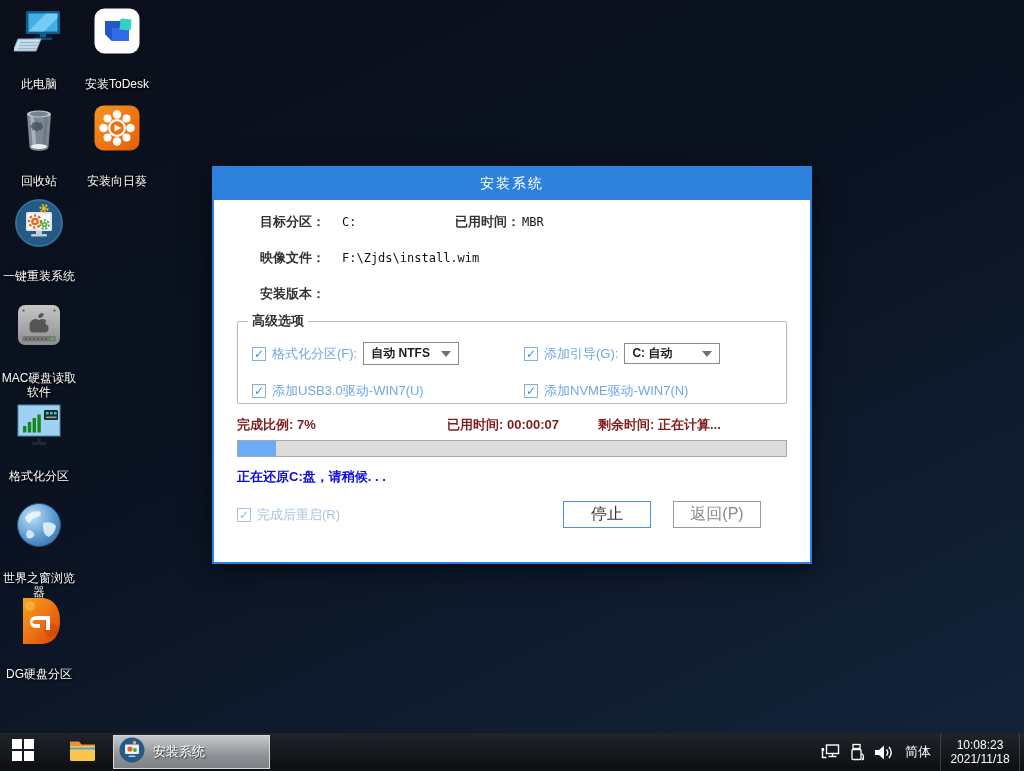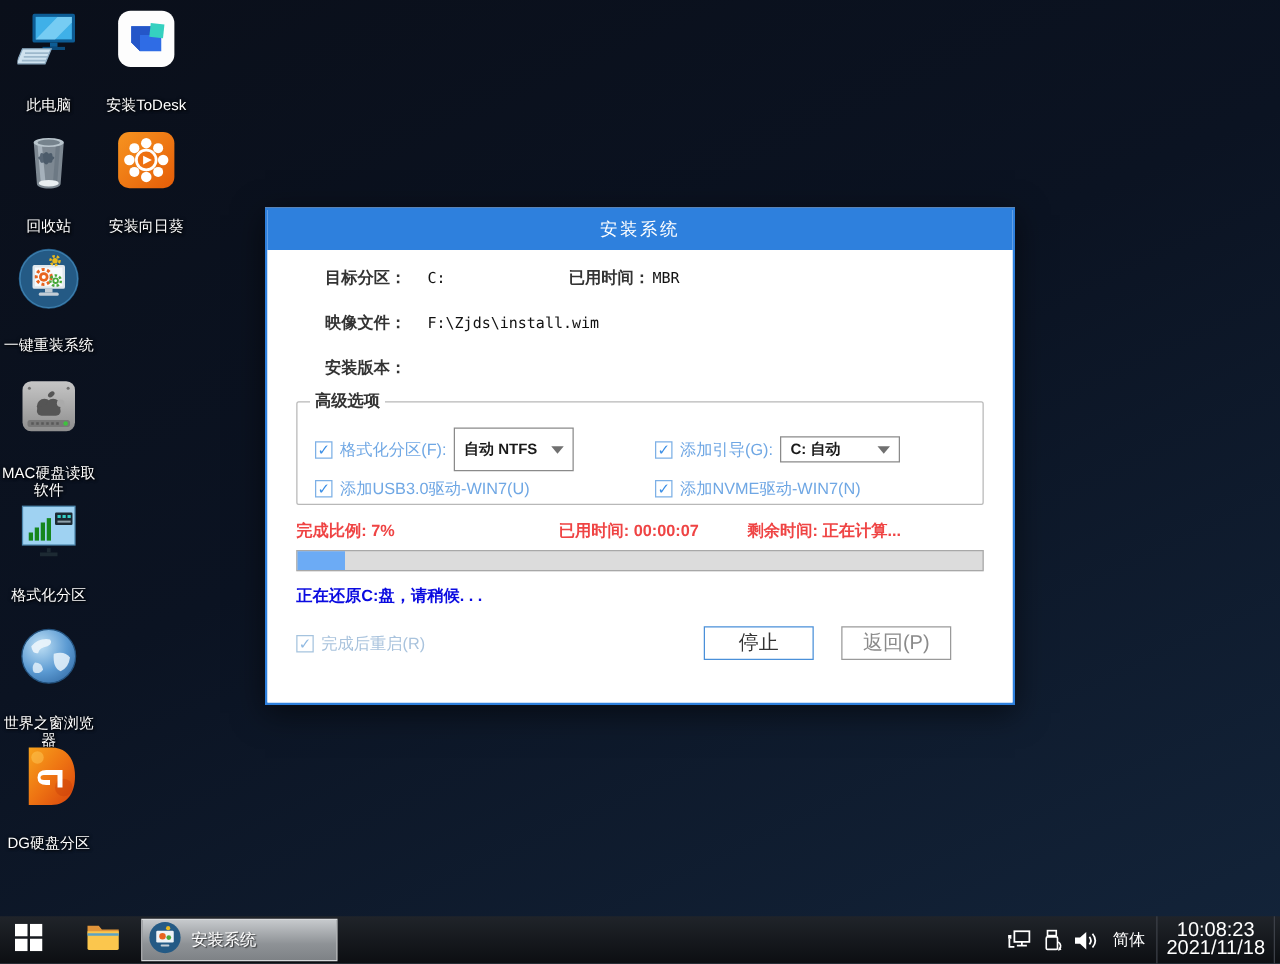--- a/index.html
+++ b/index.html
@@ -37,21 +37,21 @@
       border:1px solid #b8b8b8;border-radius:2px;padding:0;}
   fieldset.adv legend{margin-left:10px;padding:0 4px;font-weight:bold;font-size:13px;color:#333;}
   .adv-row{position:absolute;left:14px;right:10px;display:flex;align-items:center;}
   .adv-col{display:flex;align-items:center;gap:6px;}
   .cb{width:14px;height:14px;border:1px solid #7db0e6;background:#fff;color:var(--check-blue,#3a8ee6);
       font-size:12px;line-height:12px;text-align:center;font-weight:bold;display:inline-block;cursor:pointer;flex:0 0 auto;}
   .cb-label{color:var(--label-blue,#6fa7e4);font-size:13px;white-space:nowrap;}
   .dim .cb{border-color:#a5c3de;color:#8fb9e2;}
   .dim .cb-label{color:#a9c3dd;}
 
-  .prog-label{font-weight:bold;color:#ef4444;font-size:13px;white-space:nowrap;}
+  .prog-label{font-weight:bold;color:#7f1d1d;font-size:13px;white-space:nowrap;}
   .progress{position:absolute;left:23px;top:240px;width:550px;height:17px;background:#dcdcdc;border:1px solid #a8a8a8;}
   .progress-fill{height:100%;background:var(--progress-fill,#6cabf5);width:7%;}
   .status{position:absolute;left:23px;top:268px;font-weight:bold;font-size:13px;color:var(--status-text,#0b0be0);}
 
   .btn{position:absolute;width:88px;height:27px;background:#fff;display:flex;align-items:center;justify-content:center;
       font-size:16px;cursor:pointer;}
   .btn-stop{left:349px;top:301px;border:1px solid #4a90d9;color:#333;}
   .btn-return{left:459px;top:301px;border:1px solid #9a9a9a;color:#8a8a8a;}
 
   
@@ -61,21 +61,21 @@
   .tb-explorer{width:44px;height:38px;display:flex;align-items:center;justify-content:center;cursor:pointer;margin-left:14px;}
   .tb-task{position:absolute;left:113px;top:2px;width:157px;height:34px;cursor:pointer;
       background:linear-gradient(#c6c9cc,#8e9296 60%,#7e8286);border:1px solid #d6d8da;
       display:flex;align-items:center;gap:8px;padding-left:5px;}
   .tb-task-label{color:#fff;font-size:13px;text-shadow:1px 1px 1px rgba(0,0,0,.7);}
   .tray{position:absolute;right:0;top:0;height:38px;display:flex;align-items:center;}
   .tray-icon{width:26px;height:38px;display:flex;align-items:center;justify-content:center;cursor:pointer;}
   .tray-lang{color:#fff;font-size:13px;padding:0 9px;cursor:pointer;}
   .tray-clock{height:38px;min-width:80px;border-left:1px solid #3c4048;border-right:1px solid #3c4048;
       display:flex;flex-direction:column;align-items:center;justify-content:center;color:#fff;
-      font-size:16px;line-height:14px;padding:0 7px;cursor:pointer;margin-right:4px;}
+      font-size:12px;line-height:14px;padding:0 7px;cursor:pointer;margin-right:4px;}
 </style>
 </head>
 <body>
 
 <div class="desk-icon" style="left:0;top:6px">
   <span class="di-img">
     <svg width="50" height="50" viewBox="0 0 50 50">
       <rect x="12" y="5" width="34" height="23" rx="1.5" fill="#0d5c94"></rect>
       <rect x="14.5" y="7.5" width="29" height="18" fill="#3fb0e8"></rect>
       <polygon points="14.5,25.5 32,7.5 43.5,7.5 43.5,12 30,25.5" fill="#8fd8f8" opacity="0.7"></polygon>
@@ -273,21 +273,21 @@
 
     <span class="abs flabel" style="left:46px;top:85px">安装版本：</span>
 
     <fieldset class="adv">
       <legend>高级选项</legend>
 
       <div class="adv-row" style="top:12px">
         <div class="adv-col" style="width:272px">
           <span class="cb">✓</span>
           <span class="cb-label">格式化分区(F):</span>
-          <span class="dd" style="width:96px;height:35px">
+          <span class="dd" style="width:96px;height:23px">
             <span class="dd-val" style="font-weight:bold">自动 NTFS</span>
             <span class="tri-down"></span>
           </span>
         </div>
         <div class="adv-col">
           <span class="cb">✓</span>
           <span class="cb-label">添加引导(G):</span>
           <span class="dd" style="width:96px;height:21px">
             <span class="dd-val" style="font-weight:bold">C: 自动</span>
             <span class="tri-down"></span>

